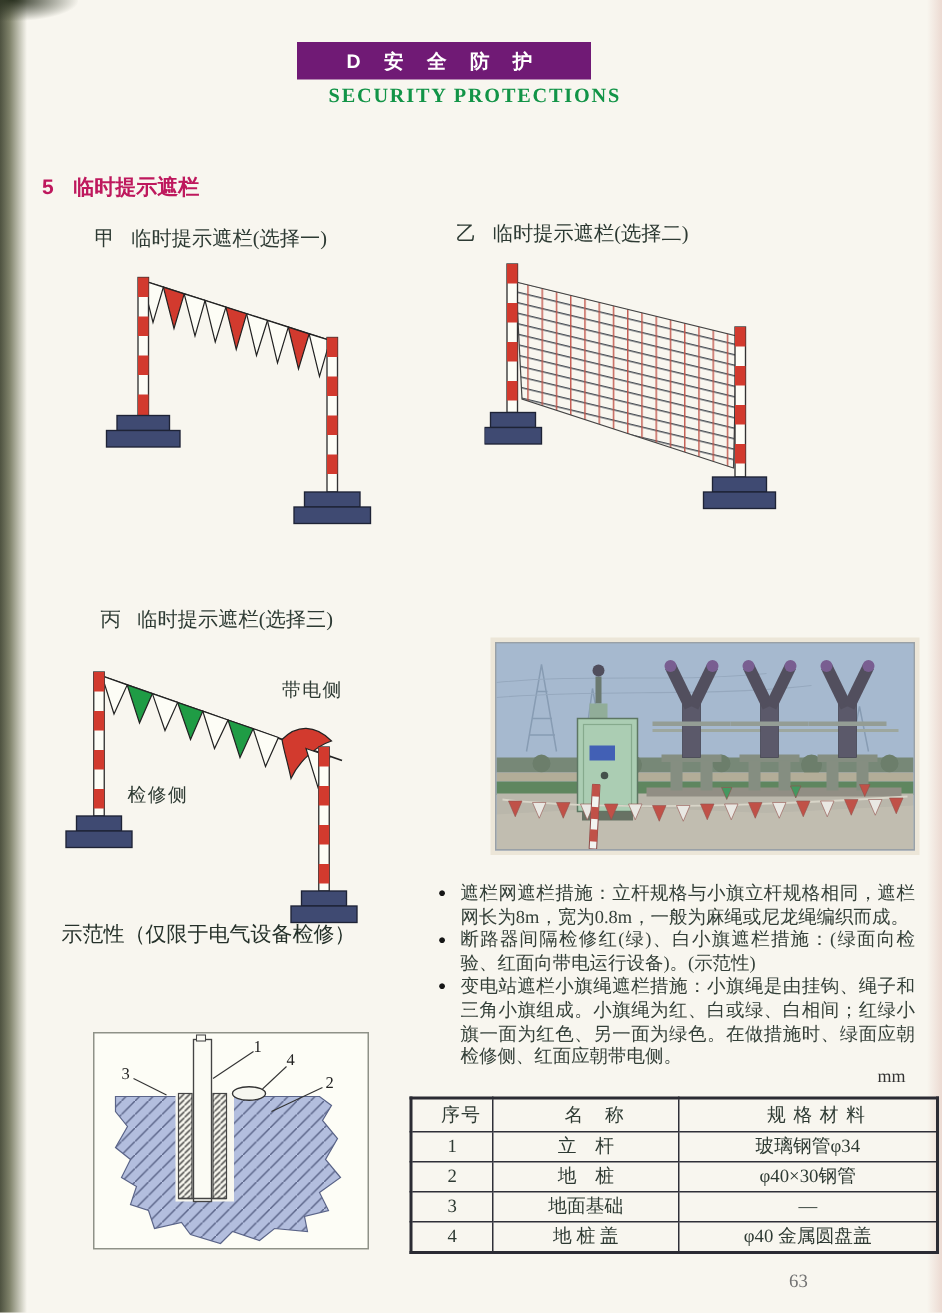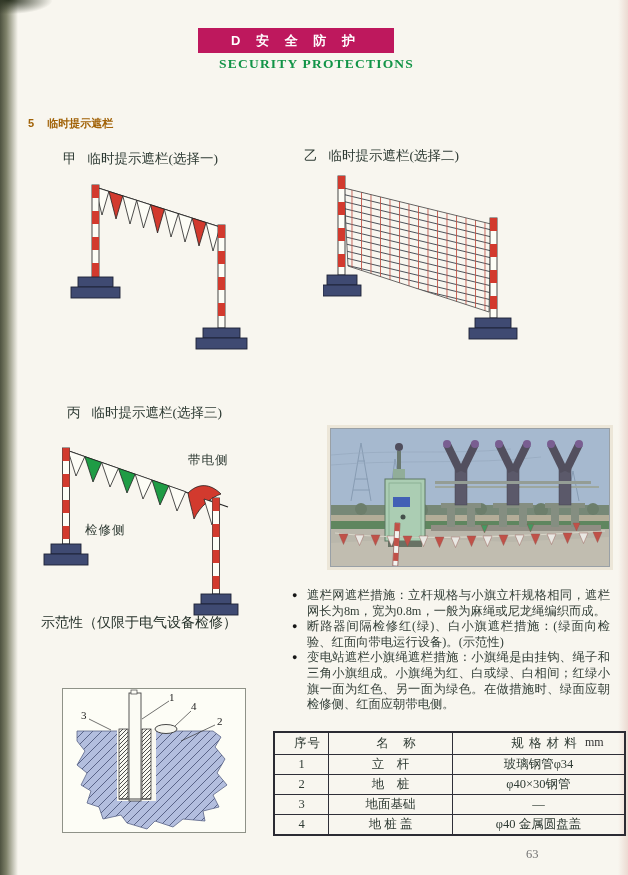--- a/index.html
+++ b/index.html
@@ -11,29 +11,29 @@
   }
   .abs{position:absolute;}
   
   .edge-left{left:0;top:0;width:18px;height:875px;
     background:linear-gradient(90deg,#4e5240 0,#7e8169 35%,rgba(248,246,239,0) 100%);}
   .corner-blob{left:0;top:0;width:52px;height:14px;
     background:radial-gradient(ellipse at 15% 0%,#2c3322 0%,rgba(44,51,34,0) 72%);}
   .edge-right{right:0;top:0;width:10px;height:875px;
     background:linear-gradient(270deg,rgba(216,172,162,.38),rgba(216,172,162,0));}
   
-  .banner{left:198px;top:28px;width:196px;height:25px;background:#be185d;
+  .banner{left:198px;top:28px;width:196px;height:25px;background:#701a75;
     display:flex;align-items:center;justify-content:center;}
   .banner span{color:#fff;font-weight:bold;font-size:13px;letter-spacing:6px;
     font-family:"Liberation Sans",sans-serif;}
   .banner-sub{left:178px;top:56px;width:236px;text-align:right;color:#129447;
     font-weight:bold;font-size:13.5px;letter-spacing:1.2px;}
   
   .sec-head{left:28px;top:116px;font-family:"Liberation Sans",sans-serif;
-    font-weight:bold;font-size:11px;color:#a16207;}
+    font-weight:bold;font-size:14px;color:#be185d;}
   .sec-head .num{margin-right:13px;}
   .fig-cap{font-size:13.5px;color:#2d3a33;}
   .fig-cap .lbl{margin-right:11px;}
   .cap-jia{left:63px;top:150px;}
   .cap-yi{left:304px;top:147px;}
   .cap-bing{left:67px;top:404px;}
   .demo-note{left:41px;top:614px;font-size:14px;color:#25312a;}
   .fnd-title{left:64px;top:661px;font-size:14px;color:#25312a;margin-top:28px;}
   
   .svg-jia{left:48px;top:173px;}
@@ -41,21 +41,21 @@
   .svg-bing{left:38px;top:424px;}
   .fnd-frame{left:62px;top:688px;width:182px;height:143px;background:#fdfdf6;
     border:1px solid #8f9288;}
   .photo{left:330px;top:428px;width:278px;height:137px;border:1px solid #99a0a6;
     box-shadow:0 0 0 3px #ece6d8;background:#a3b7cf;}
   
   .bullets{left:292px;top:588px;width:318px;font-size:12.3px;line-height:15.6px;
     text-align:justify;color:#333f38;}
   .bullet{display:flex;margin:0 0 0 0;}
   .bullet .dot{width:15px;flex:0 0 15px;font-size:9px;line-height:15.6px;color:#161616;}
-  .unit{left:585px;top:710px;font-size:12px;color:#333;margin-top:25px;}
+  .unit{left:585px;top:710px;font-size:12px;color:#333;}
   
   table.spec{left:273px;top:731px;position:absolute;border-collapse:collapse;
     border:2px solid #2b2b33;font-size:12.5px;color:#2e3a33;background:transparent;}
   table.spec td,table.spec th{border:1px solid #2f2f38;text-align:center;
     font-weight:normal;padding:0 4px;height:19px;}
   table.spec tr.hdr th{height:21px;letter-spacing:1px;padding-left:16px;}
   .col-no{width:33px;}  .col-name{width:103px;}  .col-spec{width:151px;}
   .pageno{left:526px;top:847px;font-size:12.5px;color:#737373;}
   svg text{font-family:"Liberation Serif",serif;}
 </style>

